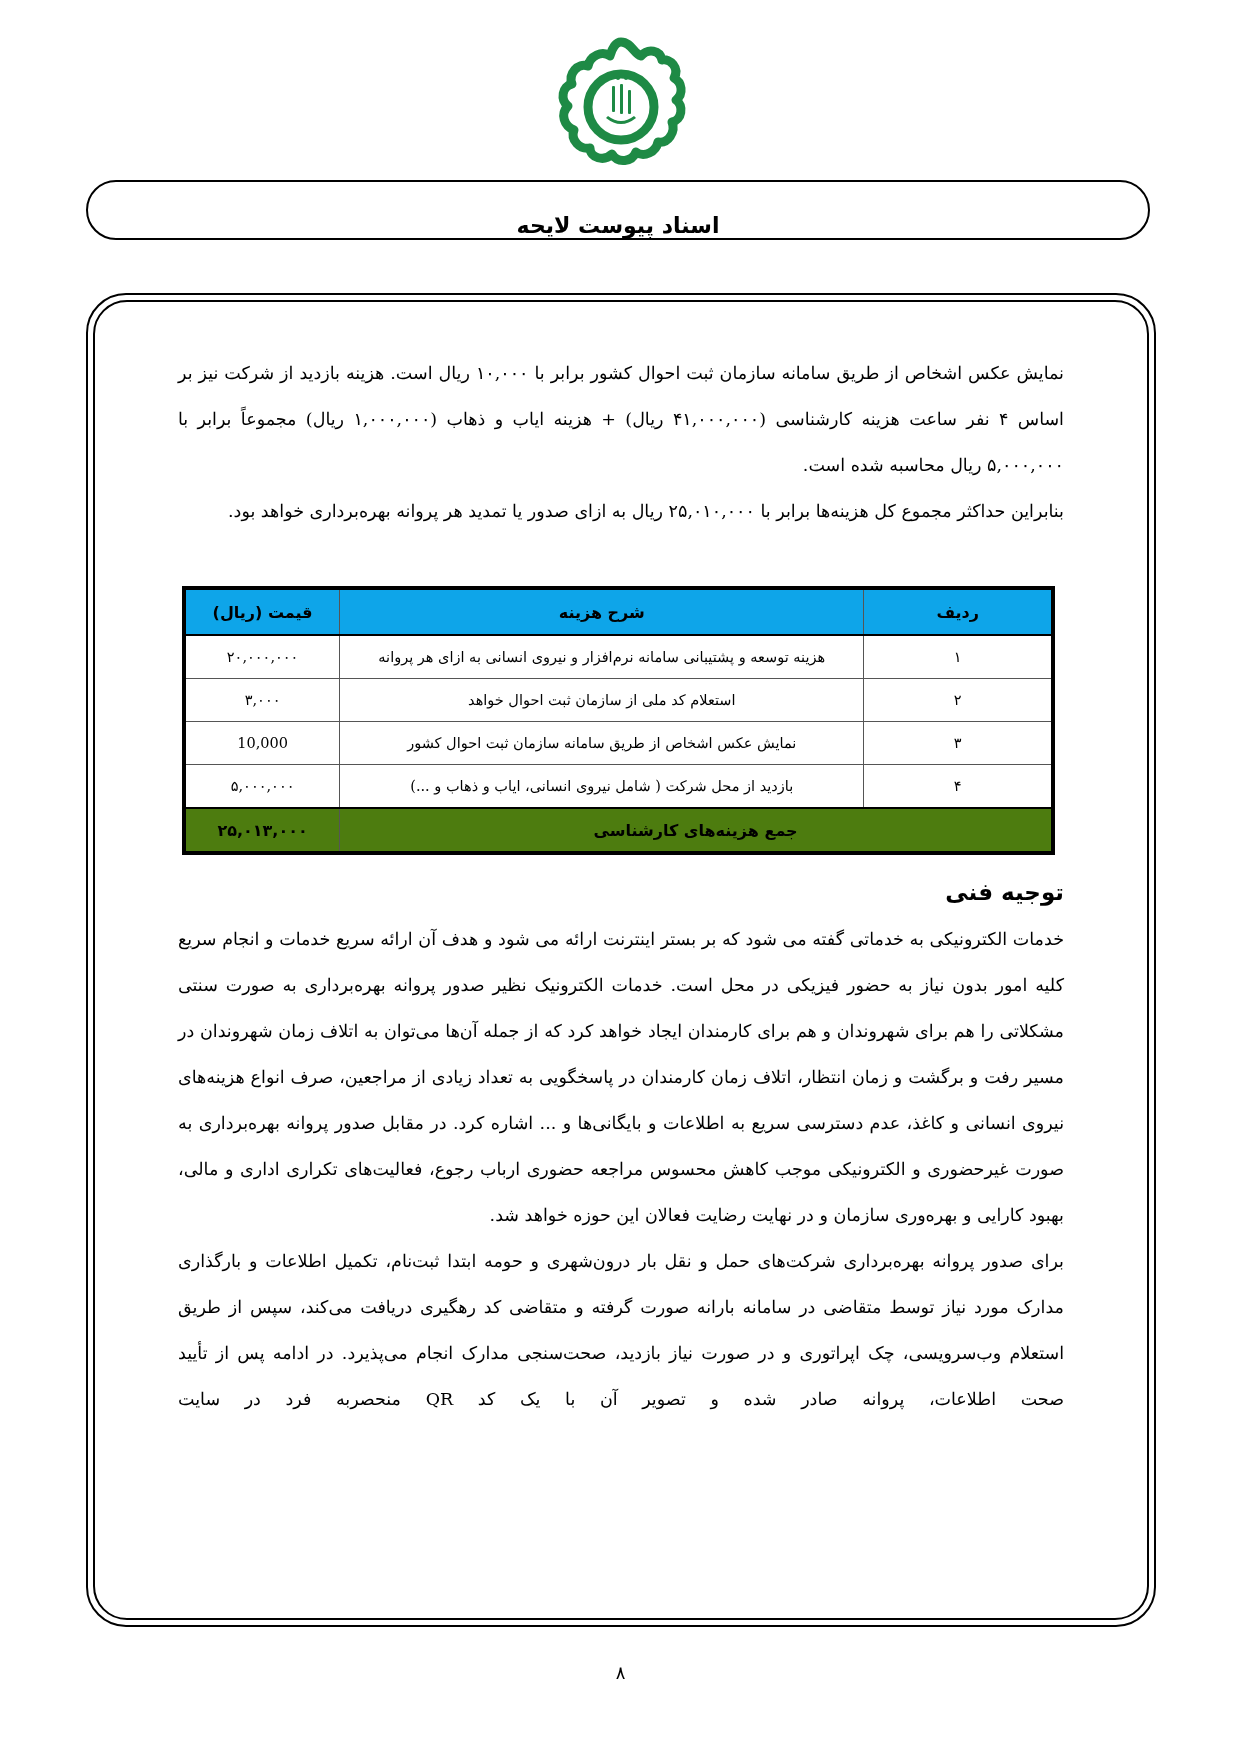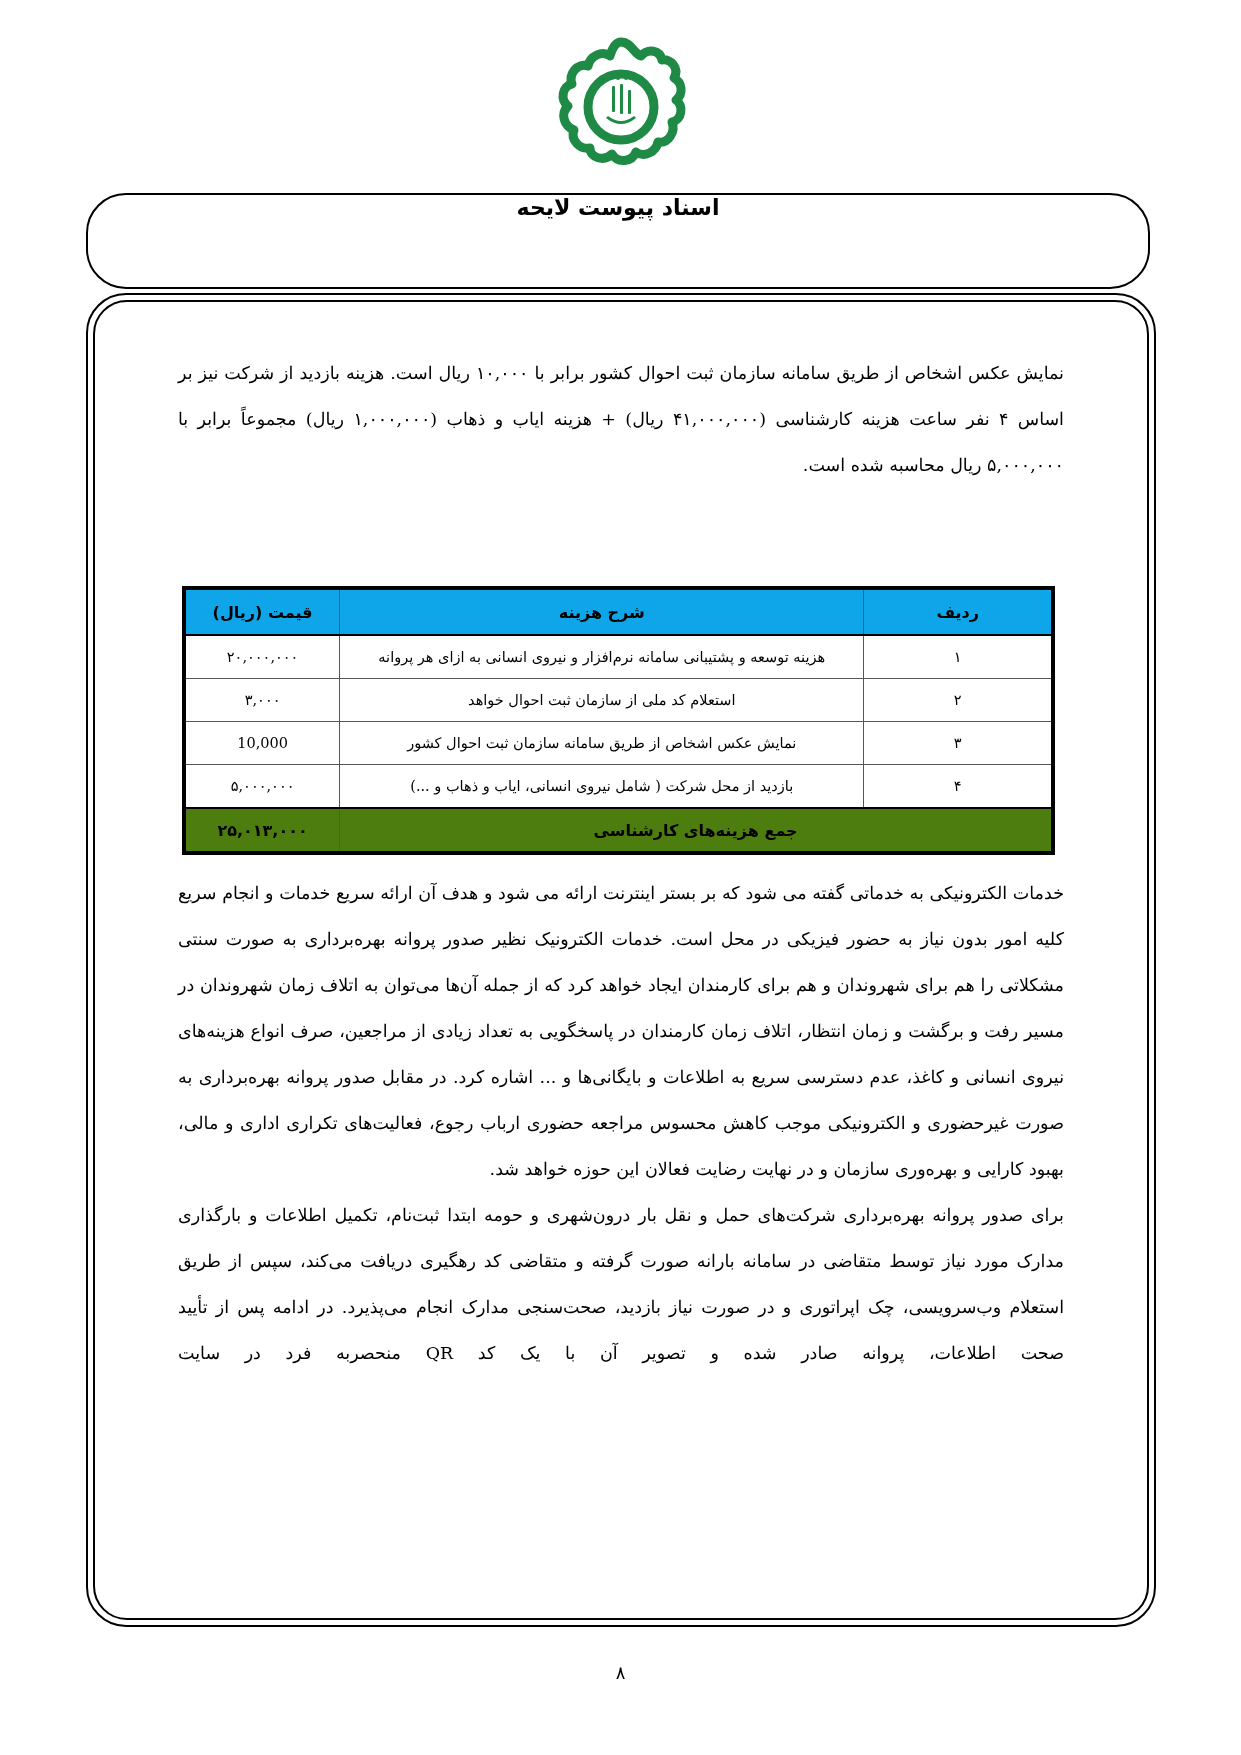--- a/index.html
+++ b/index.html
@@ -4,23 +4,23 @@
 <style>
   html, body { margin:0; padding:0; background:#ffffff; }
   body {
     width:1241px; height:1755px; position:relative; overflow:hidden;
     font-family:"DejaVu Sans", sans-serif; color:#000;
   }
   .logo {
     position:absolute; left:548px; top:34px; width:146px; height:146px;
   }
   .header-pill {
-    position:absolute; left:86px; top:193px; width:1064px; height:96px;
+    position:absolute; left:86px; top:180px; width:1064px; height:60px;
     border:2.5px solid #000; border-radius:40px; box-sizing:border-box;
-    display:flex; align-items:flex-start; justify-content:center;
+    display:flex; align-items:flex-end; justify-content:center;
   }
   .header-title {
     font-family:"DejaVu Sans", sans-serif; font-weight:bold; font-size:22px;
   }
   .frame-outer {
     position:absolute; left:86px; top:293px; width:1070px; height:1334px;
     border:2.5px solid #000; border-radius:40px; box-sizing:border-box;
   }
   .frame-inner {
     position:absolute; left:93px; top:300px; width:1056px; height:1320px;
@@ -85,20 +85,21 @@
 
 <div class="header-pill">
   <span class="header-title">اسناد پیوست لایحه</span>
 </div>
 
 <div class="frame-outer"></div>
 <div class="frame-inner"></div>
 
 <div class="content">
   <p>نمایش عکس اشخاص از طریق سامانه سازمان ثبت احوال کشور برابر با ۱۰,۰۰۰ ریال است. هزینه بازدید از شرکت نیز بر اساس ۴ نفر ساعت هزینه کارشناسی (۴۱,۰۰۰,۰۰۰ ریال) + هزینه ایاب و ذهاب (۱,۰۰۰,۰۰۰ ریال) مجموعاً برابر با ۵,۰۰۰,۰۰۰ ریال محاسبه شده است.</p>
+  <p>بنابراین حداکثر مجموع کل هزینه‌ها برابر با ۲۵,۰۱۰,۰۰۰ ریال به ازای صدور یا تمدید هر پروانه بهره‌برداری خواهد بود.</p>
 </div>
 
 <table class="costs">
   <colgroup>
       <col class="c-idx">
       <col class="c-desc">
       <col class="c-price">
     </colgroup>
   <thead>
     <tr>
@@ -131,17 +132,18 @@
   </tbody>
   <tfoot>
     <tr>
       <td colspan="2">جمع هزینه‌های کارشناسی</td>
       <td>۲۵,۰۱۳,۰۰۰</td>
     </tr>
   </tfoot>
 </table>
 
 <div class="content content-2">
+  <h2 class="section-heading">توجیه فنی</h2>
   <p>خدمات الکترونیکی به خدماتی گفته می شود که بر بستر اینترنت ارائه می شود و هدف آن ارائه سریع خدمات و انجام سریع کلیه امور بدون نیاز به حضور فیزیکی در محل است. خدمات الکترونیک نظیر صدور پروانه بهره‌برداری به صورت سنتی مشکلاتی را هم برای شهروندان و هم برای کارمندان ایجاد خواهد کرد که از جمله آن‌ها می‌توان به اتلاف زمان شهروندان در مسیر رفت و برگشت و زمان انتظار، اتلاف زمان کارمندان در پاسخگویی به تعداد زیادی از مراجعین، صرف انواع هزینه‌های نیروی انسانی و کاغذ، عدم دسترسی سریع به اطلاعات و بایگانی‌ها و ... اشاره کرد. در مقابل صدور پروانه بهره‌برداری به صورت غیرحضوری و الکترونیکی موجب کاهش محسوس مراجعه حضوری ارباب رجوع، فعالیت‌های تکراری اداری و مالی، بهبود کارایی و بهره‌وری سازمان و در نهایت رضایت فعالان این حوزه خواهد شد.</p>
   <p class="last-line-right" style="text-align-last:justify;">برای صدور پروانه بهره‌برداری شرکت‌های حمل و نقل بار درون‌شهری و حومه ابتدا ثبت‌نام، تکمیل اطلاعات و بارگذاری مدارک مورد نیاز توسط متقاضی در سامانه بارانه صورت گرفته و متقاضی کد رهگیری دریافت می‌کند، سپس از طریق استعلام وب‌سرویسی، چک اپراتوری و در صورت نیاز بازدید، صحت‌سنجی مدارک انجام می‌پذیرد. در ادامه پس از تأیید صحت اطلاعات، پروانه صادر شده و تصویر آن با یک کد QR منحصربه فرد در سایت</p>
 </div>
 
 <div class="page-number">۸</div>
 
 </body></html>

